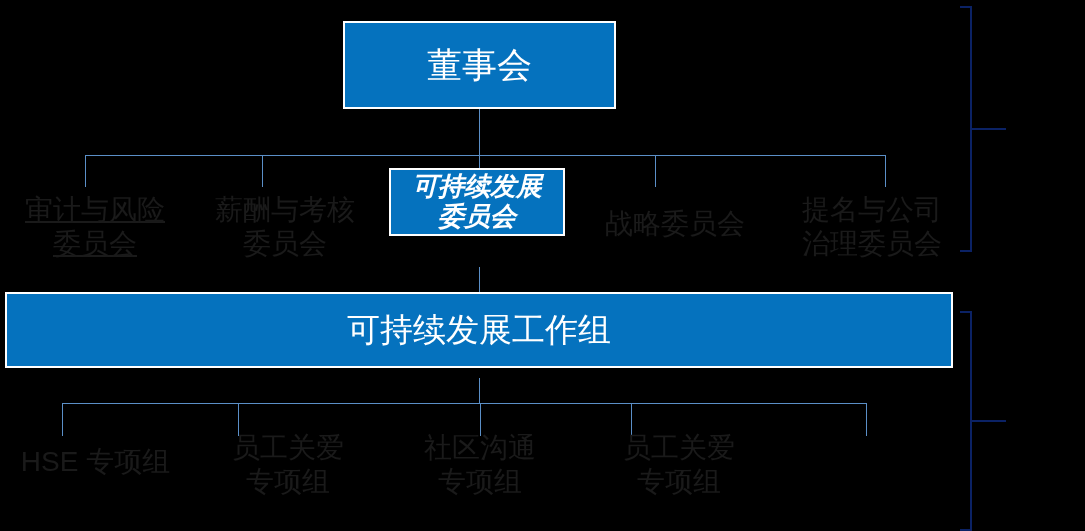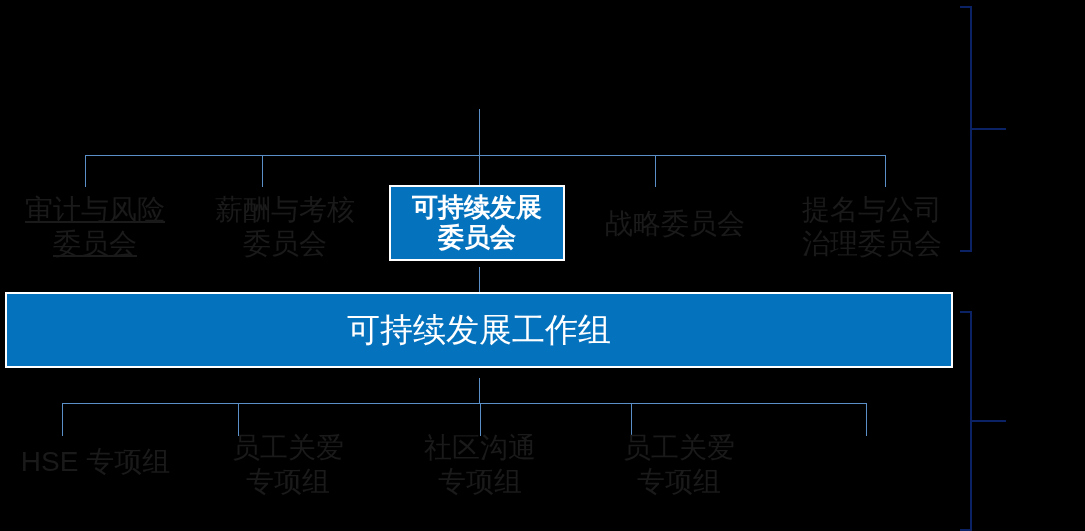--- a/index.html
+++ b/index.html
@@ -18,21 +18,21 @@
     border:2px solid #FFFFFF;
     display:flex;
     align-items:center;
     justify-content:center;
     text-align:center;
     color:#FFFFFF;
     line-height:1.14;
     white-space:pre-line;
   }
   #box-board      { left:343px; top:21px;  width:273px; height:88px;  font-size:35px; }
-  #box-sdc        { left:389px; top:185px; width:176px; height:76px;  font-size:26px; font-weight:bold; }
+  #box-sdc        { left:389px; top:168px; width:176px; height:68px;  font-size:26px; font-weight:bold;font-style:italic; }
   #box-workgroup  { left:5px;   top:292px; width:948px; height:76px;  font-size:33px; }
 
   
   .node-text {
     position:absolute;
     color:#1A1A1A;
     text-align:center;
     line-height:1.2;
     white-space:pre-line;
     font-size:28px;
@@ -66,20 +66,21 @@
   <div class="conn-v" style="left:479px; top:267px; height:26px;"></div>
 
   <div class="conn-v" style="left:479px; top:378px; height:26px;"></div>
   <div class="conn-h" style="left:62px; top:403px; width:804px;"></div>
   <div class="conn-v" style="left:62px;  top:403px; height:33px;"></div>
   <div class="conn-v" style="left:238px; top:403px; height:33px;"></div>
   <div class="conn-v" style="left:480px; top:403px; height:33px;"></div>
   <div class="conn-v" style="left:631px; top:403px; height:33px;"></div>
   <div class="conn-v" style="left:866px; top:403px; height:33px;"></div>
 
+  <div id="box-board" class="node-box">董事会</div>
 
   <div class="node-text" style="left:10px;  top:193px; width:170px;text-decoration:underline;">审计与风险
 委员会</div>
 
   <div class="node-text" style="left:200px; top:193px; width:170px;">薪酬与考核
 委员会</div>
 
   <div id="box-sdc" class="node-box">可持续发展
 委员会</div>
 

